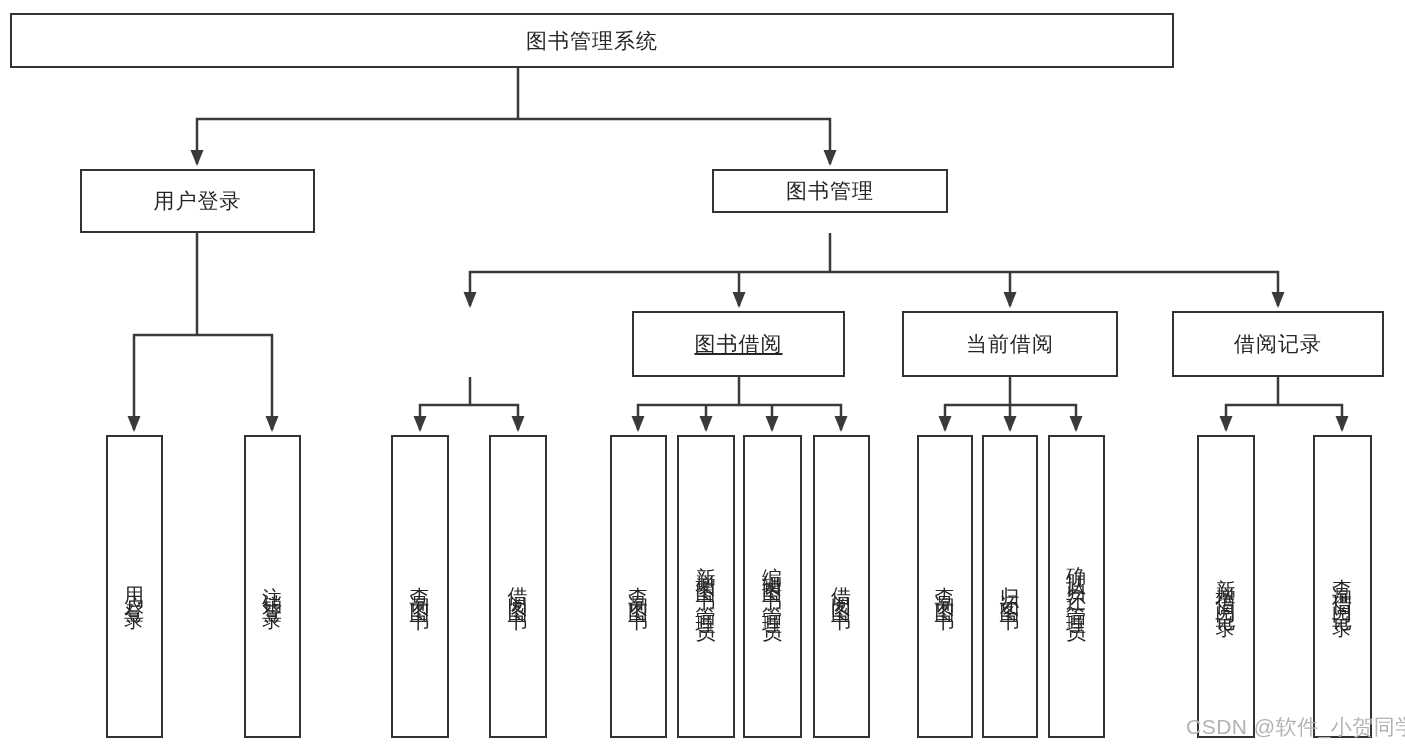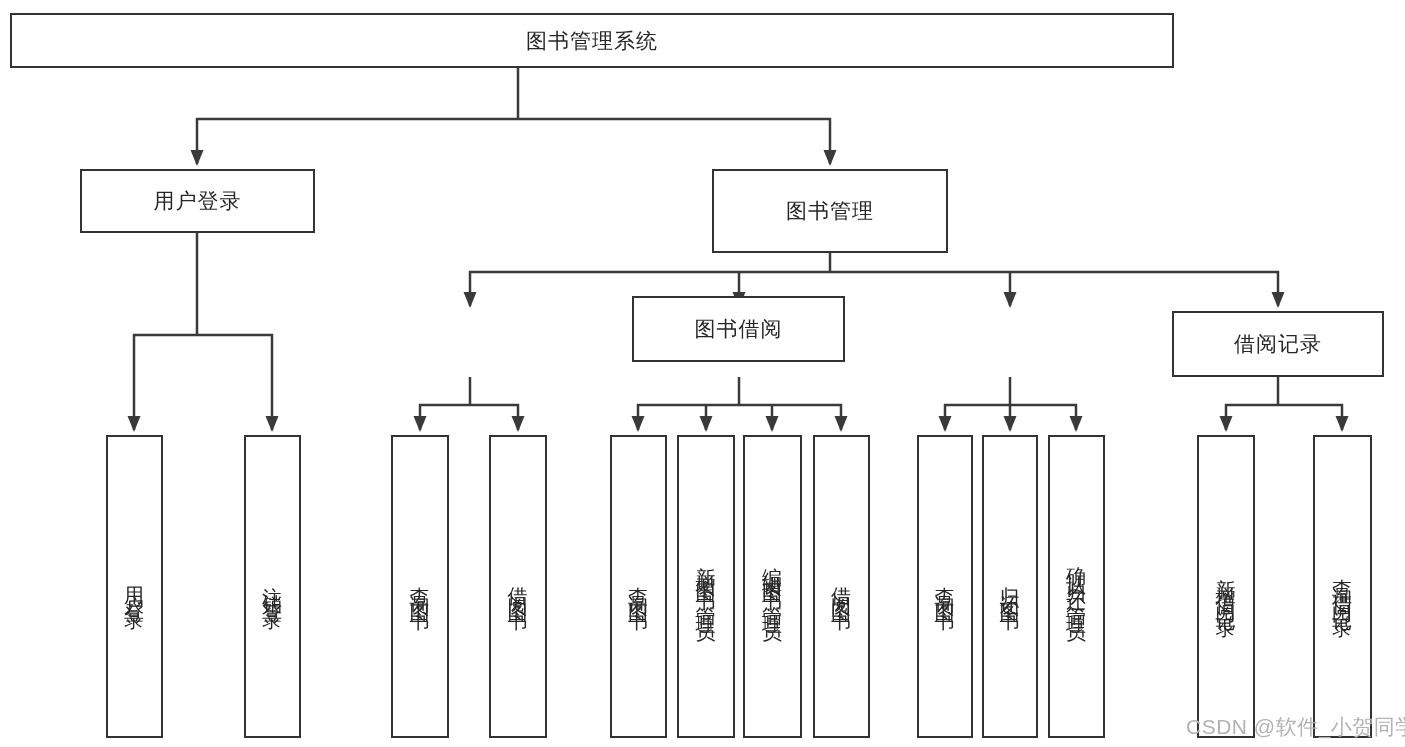--- a/index.html
+++ b/index.html
@@ -113,26 +113,29 @@
     </g>
   </svg>
 
   <div class="node h-node" style="left:10px; top:13px; width:1164px; height:55px;">
     <span class="lbl">图书管理系统</span>
   </div>
 
   <div class="node h-node" style="left:80px; top:169px; width:235px; height:64px;">
     <span class="lbl">用户登录</span>
   </div>
-  <div class="node h-node" style="left:712px; top:169px; width:236px; height:84px;">
+  <div class="node h-node" style="left:712px; top:169px; width:236px; height:44px;">
     <span class="lbl">图书管理</span>
   </div>
 
-  <div class="node h-node" style="left:632px; top:296px; width:213px; height:66px;">
+  <div class="node h-node" style="left:632px; top:311px; width:213px; height:66px;text-decoration:underline;">
     <span class="lbl">图书借阅</span>
+  </div>
+  <div class="node h-node" style="left:902px; top:311px; width:216px; height:66px;">
+    <span class="lbl">当前借阅</span>
   </div>
   <div class="node h-node" style="left:1172px; top:311px; width:212px; height:66px;">
     <span class="lbl">借阅记录</span>
   </div>
 
   <div class="node v-node" style="left:106px; top:435px; width:57px; height:303px;">
     <span class="vlbl">用户登录</span>
   </div>
   <div class="node v-node" style="left:244px; top:435px; width:57px; height:303px;">
     <span class="vlbl">注销登录</span>

